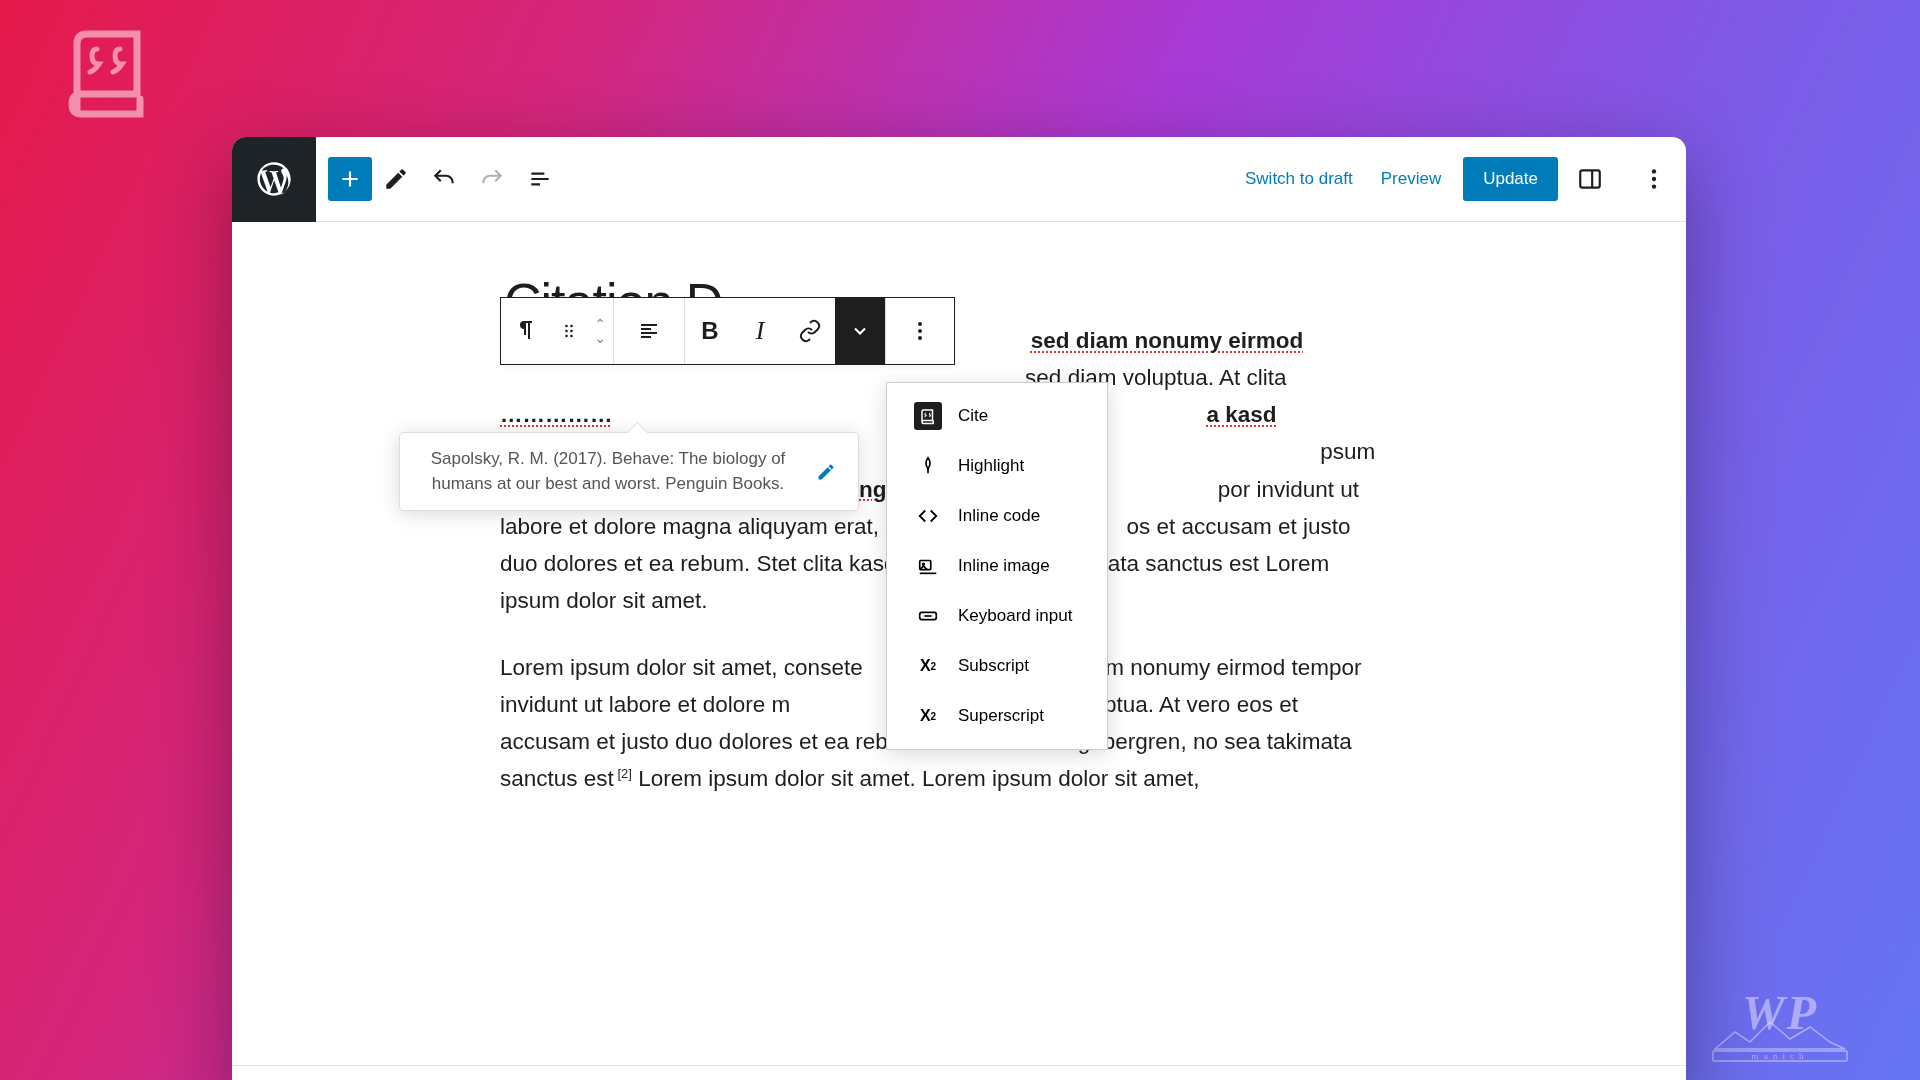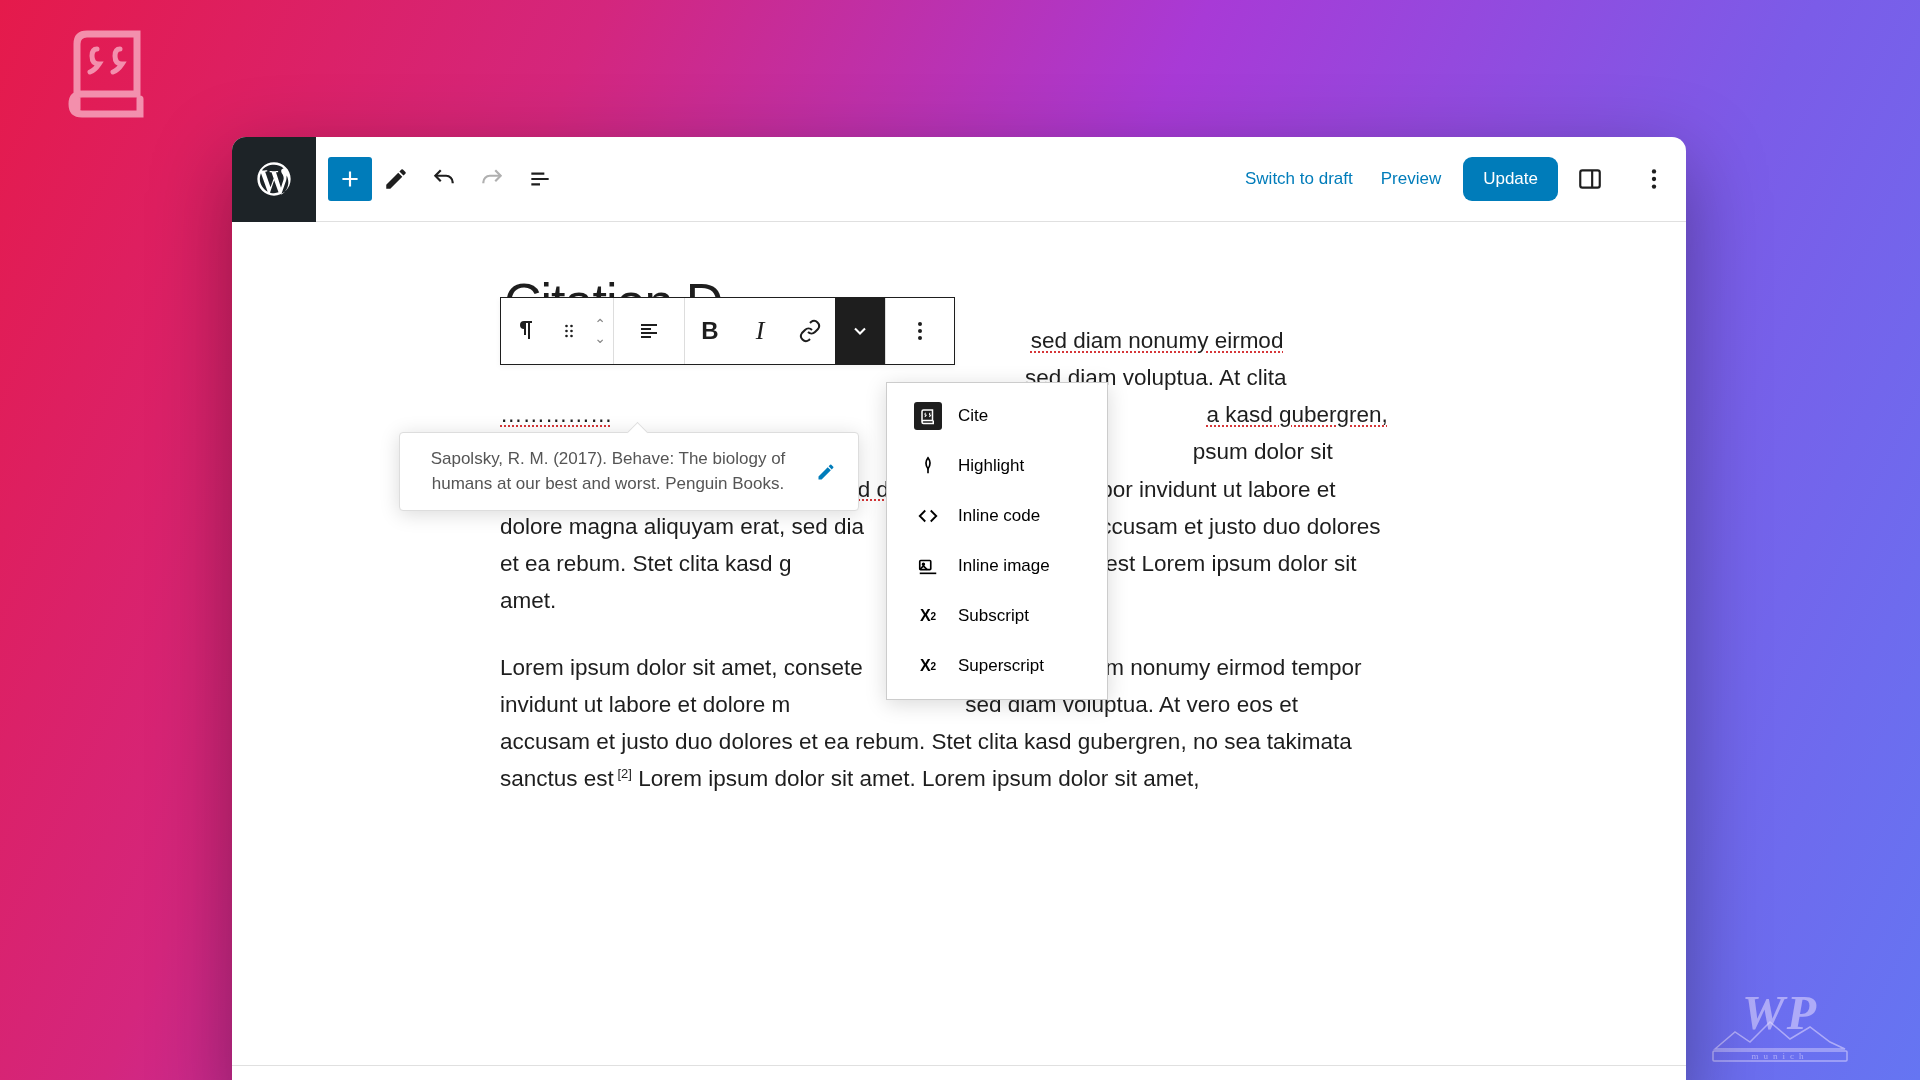--- a/index.html
+++ b/index.html
@@ -21,27 +21,27 @@
     background: #fff; border-radius: 14px; overflow: hidden;
     box-shadow: 0 25px 80px rgba(0,0,0,0.35);
   }
   .topbar { height: 85px; border-bottom: 1px solid #e0e0e0; display: flex; align-items: center; }
   .wp-icon { width: 84px; height: 85px; background:#1d2327; display: flex; align-items:center; justify-content:center; color:#fff;}
   .add-btn { width: 44px; height: 44px; background:#007cba; color:#fff; display: flex; align-items:center; justify-content:center; margin-left: 12px; border-radius:3px;}
   .top-icon { width: 48px; height: 48px; display: flex; align-items:center; justify-content:center; color:#1e1e1e;}
   .top-icon.dim { color: #b0b0b0;}
   .spacer { flex:1; }
   .top-link { color:#007cba; padding: 0 14px; font-size: 17px; cursor:pointer;}
-  .update-btn { background:#007cba; color:#fff; padding: 12px 20px; border-radius:9px; font-size: 17px; margin-left: 8px;}
+  .update-btn { background:#007cba; color:#fff; padding: 12px 20px; border-radius:3px; font-size: 17px; margin-left: 8px;}
   .top-right-icon { width: 48px; height:48px; display:flex; align-items:center; justify-content:center; color:#1e1e1e; margin:0 8px;}
   .content-area { position: relative; height: 709px; overflow: hidden; }
   .bodytext { position:absolute; top: 100px; left: 268px; width: 890px; color:#1e1e1e; font-size:22.5px; line-height:1.65;}
   .title-peek { position:absolute; top:50px; left:272px; font-size:52px; font-weight:500; color:#1e1e1e; letter-spacing:-1px;}
   .bodytext p { margin-bottom: 30px;}
-  .spell { text-decoration: underline dotted #d63638; text-decoration-thickness: 2px; text-underline-offset: 3px;}
+  .spell { text-decoration: underline dotted #d63638; text-decoration-thickness: 2px; text-underline-offset: 3px; font-weight: bold;}
   .hl { background: rgba(0,0,0,0.08); }
   .sup-cite { font-size: 13px; vertical-align: super; }
   .block-toolbar {
     position:absolute; top: 75px; left: 268px; height: 68px; background:#fff; border:1px solid #1e1e1e; display:flex;
     box-shadow: 0 2px 6px rgba(0,0,0,0.05);
   }
   .tb-group { display:flex; align-items:center; border-right:1px solid #ddd;}
   .tb-group:last-child { border-right:none;}
   .tb-btn { width: 50px; height:66px; display:flex; align-items:center;justify-content:center; color:#1e1e1e; font-size:22px;}
   .tb-btn.thin { width:36px;}
@@ -265,20 +265,29 @@
             <svg width="22" height="22" viewBox="0 0 24 24" fill="none" stroke="currentColor" stroke-width="1.8">
                 <rect x="3" y="6" width="12" height="10" rx="1"></rect>
                 <path d="M3 20h18"></path>
                 <circle cx="7" cy="10" r="1" fill="currentColor"></circle>
                 <path d="M3 16l4-4 4 4"></path>
               </svg>
           </div>
           <span>Inline image</span>
         </div>
         <div class="dd-item">
+          <div class="ic">
+            <svg width="22" height="22" viewBox="0 0 24 24" fill="none" stroke="currentColor" stroke-width="1.8">
+                <rect x="3" y="8" width="18" height="8" rx="2"></rect>
+                <line x1="8" y1="12" x2="16" y2="12"></line>
+              </svg>
+          </div>
+          <span>Keyboard input</span>
+        </div>
+        <div class="dd-item">
           <div class="ic" style="font-weight:600;font-size:16px;">X<sub style="font-size:10px">2</sub></div>
           <span>Subscript</span>
         </div>
         <div class="dd-item">
           <div class="ic" style="font-weight:600;font-size:16px;">X<sup style="font-size:10px">2</sup></div>
           <span>Superscript</span>
         </div>
       </div>
 
       <div class="popover">

